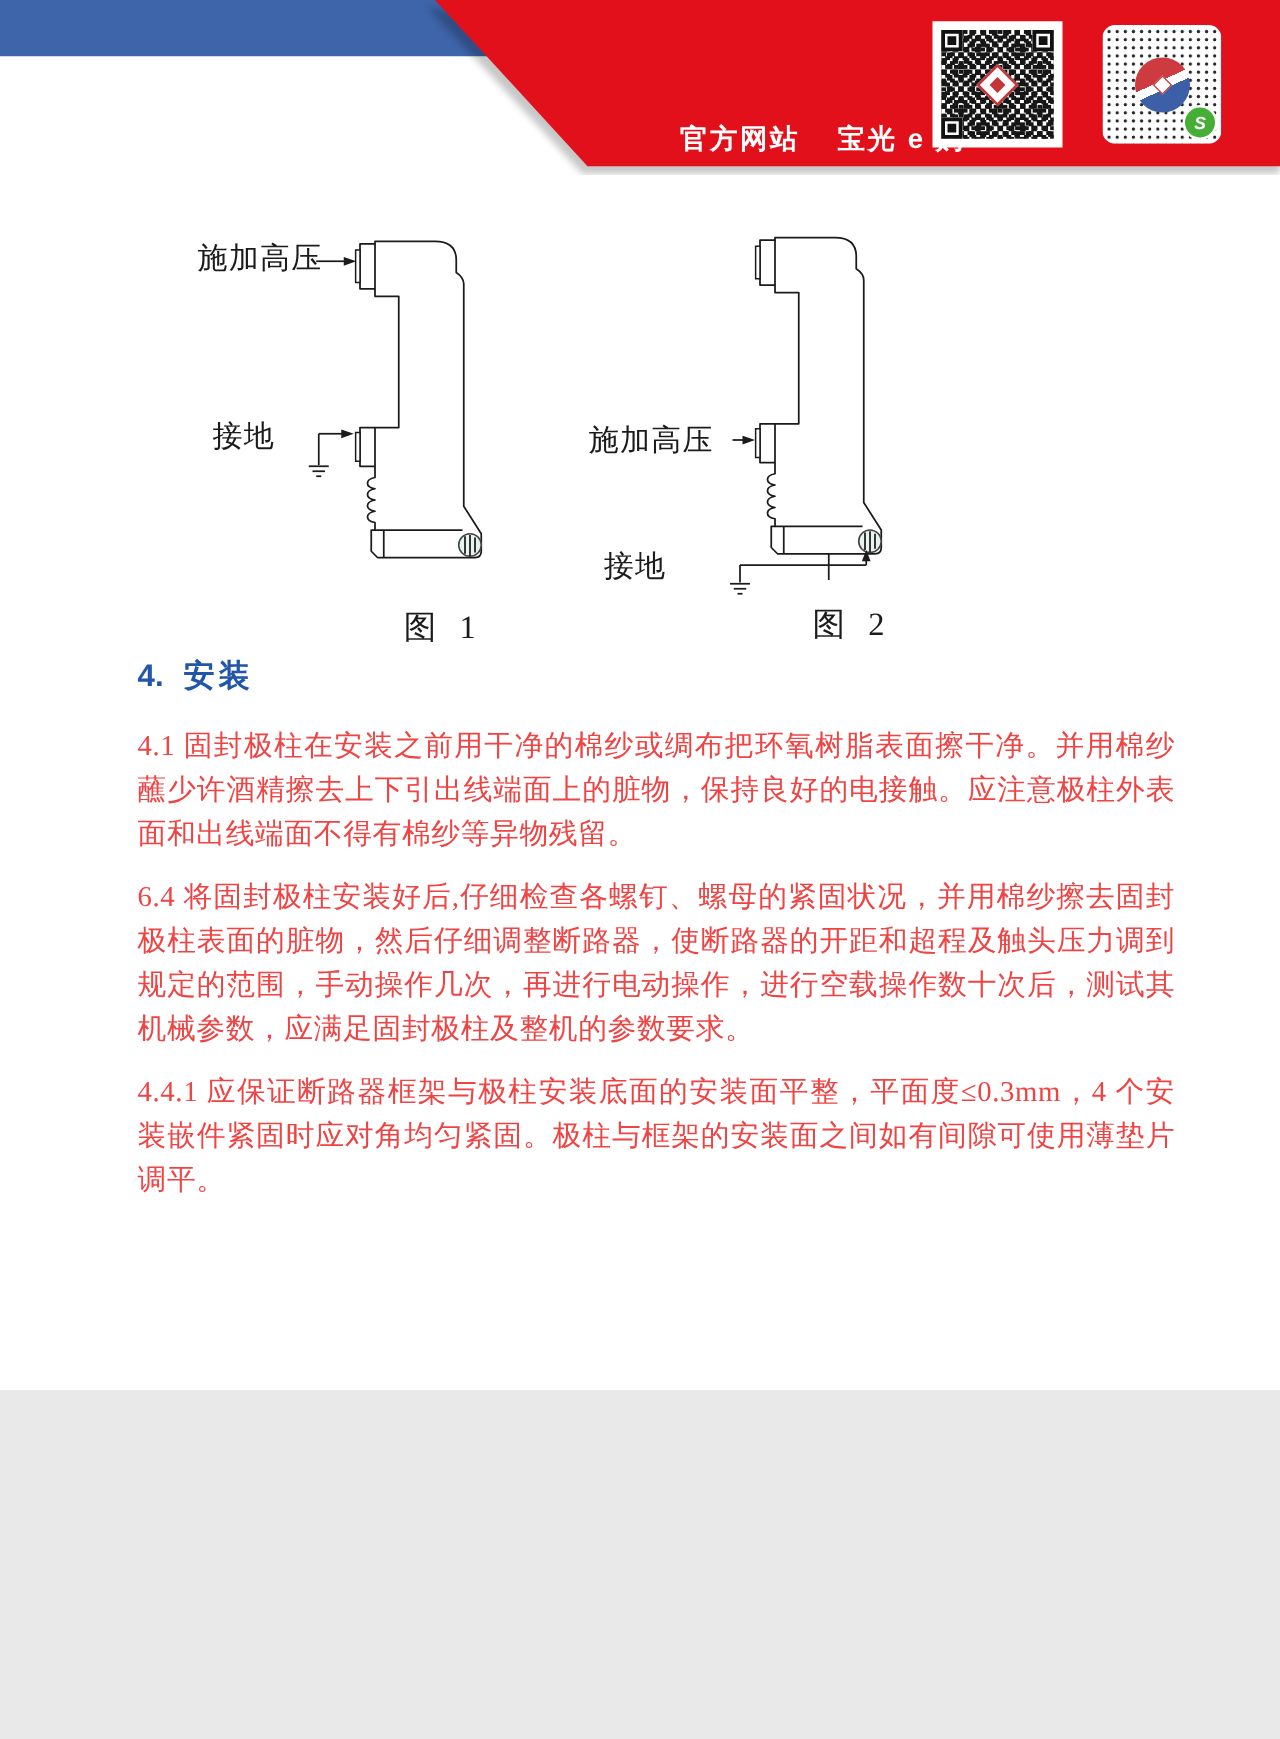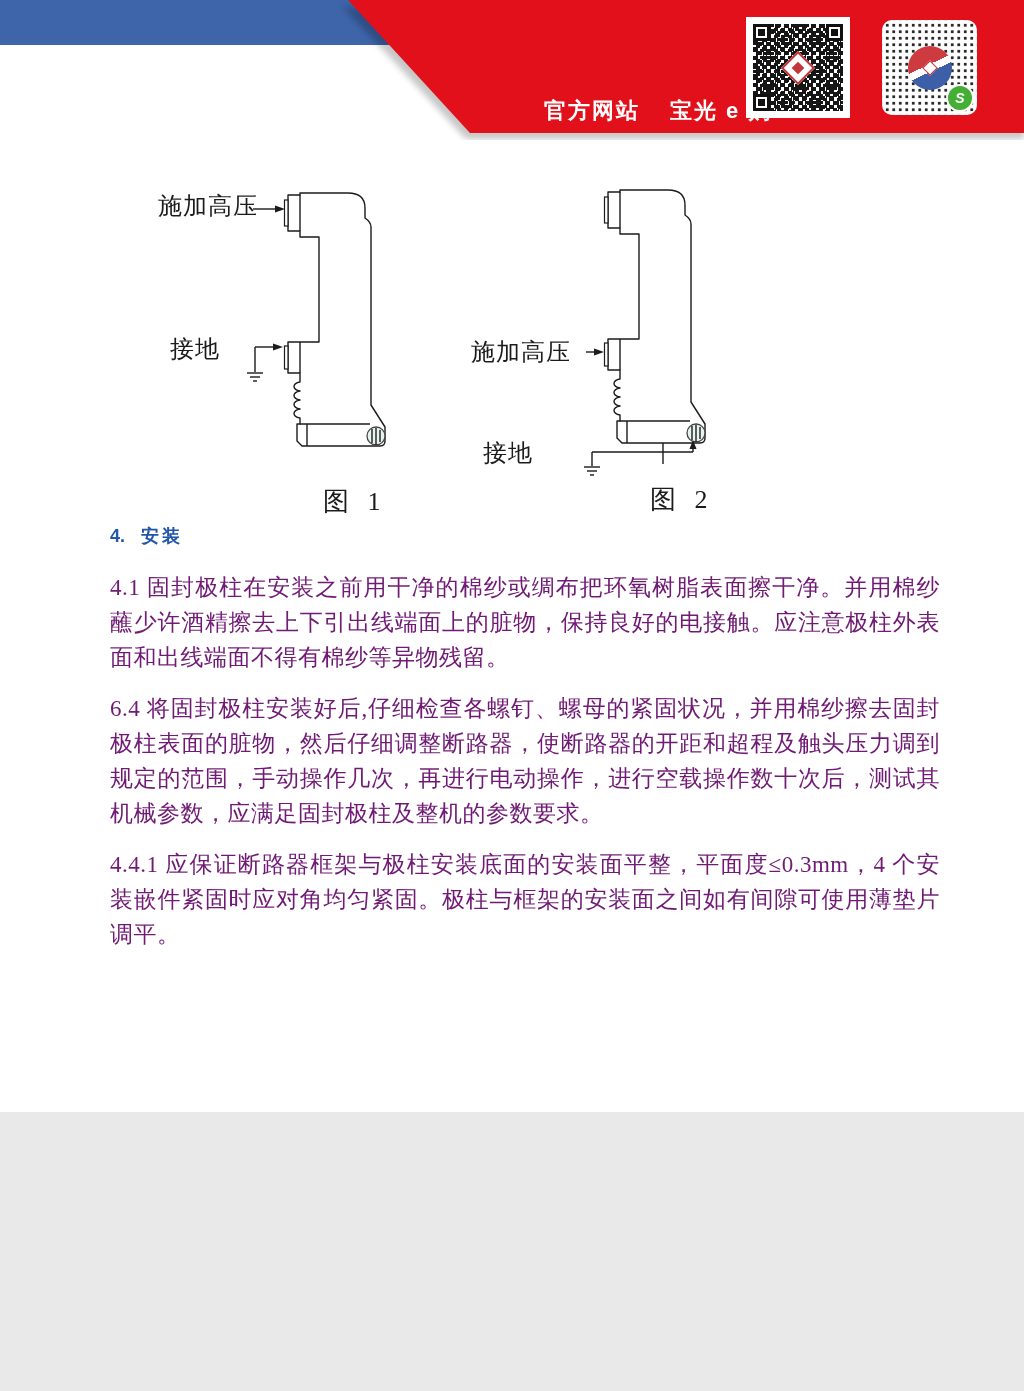--- a/index.html
+++ b/index.html
@@ -39,23 +39,23 @@
   
   svg.fig{position:absolute;overflow:visible;}
   svg.fig text{font-family:"Liberation Serif","DejaVu Serif",serif;fill:#1b1b1b;}
   .lbl{font-size:24px;letter-spacing:1px;}
   .cap{font-size:26px;letter-spacing:6px;}
   .lines line,.lines path,.lines polyline{stroke:#1b1b1b;stroke-width:1.4;fill:none;}
 
   
   .content{position:absolute;left:110px;top:524px;width:830px;}
   .section-title{margin:0 0 22px;font-family:"Liberation Sans","DejaVu Sans",sans-serif;
-    font-size:18px;font-weight:bold;color:var(--heading_blue,#2156A8);}
+    font-size:25px;font-weight:bold;color:var(--heading_blue,#2156A8);}
   .section-title .t{margin-left:16px;letter-spacing:3px;}
-  .body-para{margin:0 0 16px;font-size:23px;line-height:35px;color:#701a75;text-align:justify;letter-spacing:0.5px;}
+  .body-para{margin:0 0 16px;font-size:23px;line-height:35px;color:#ef4444;text-align:justify;letter-spacing:0.5px;}
 
   
   .footer-logo{position:absolute;left:66px;top:1288px;display:flex;align-items:center;gap:13px;color:#fff;}
   .company-cn{font-family:"Liberation Sans","DejaVu Sans",sans-serif;font-weight:bold;font-size:31px;letter-spacing:6px;line-height:1;}
   .company-en{font-family:"Liberation Sans","DejaVu Sans",sans-serif;font-weight:bold;font-size:14px;letter-spacing:4.5px;margin-top:4px;line-height:1;}
 </style>
 </head>
 <body>
 
 <div class="page">

